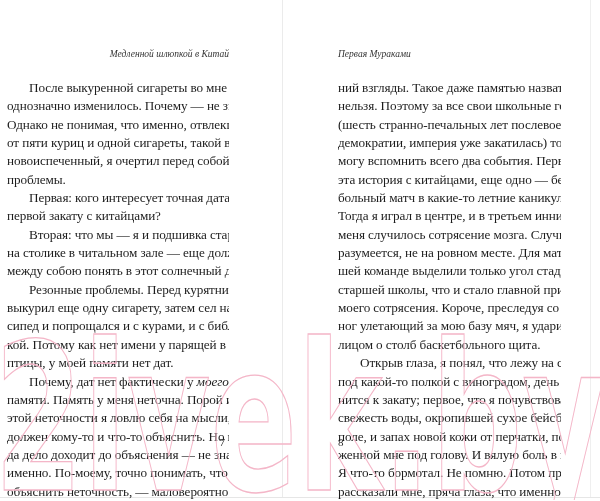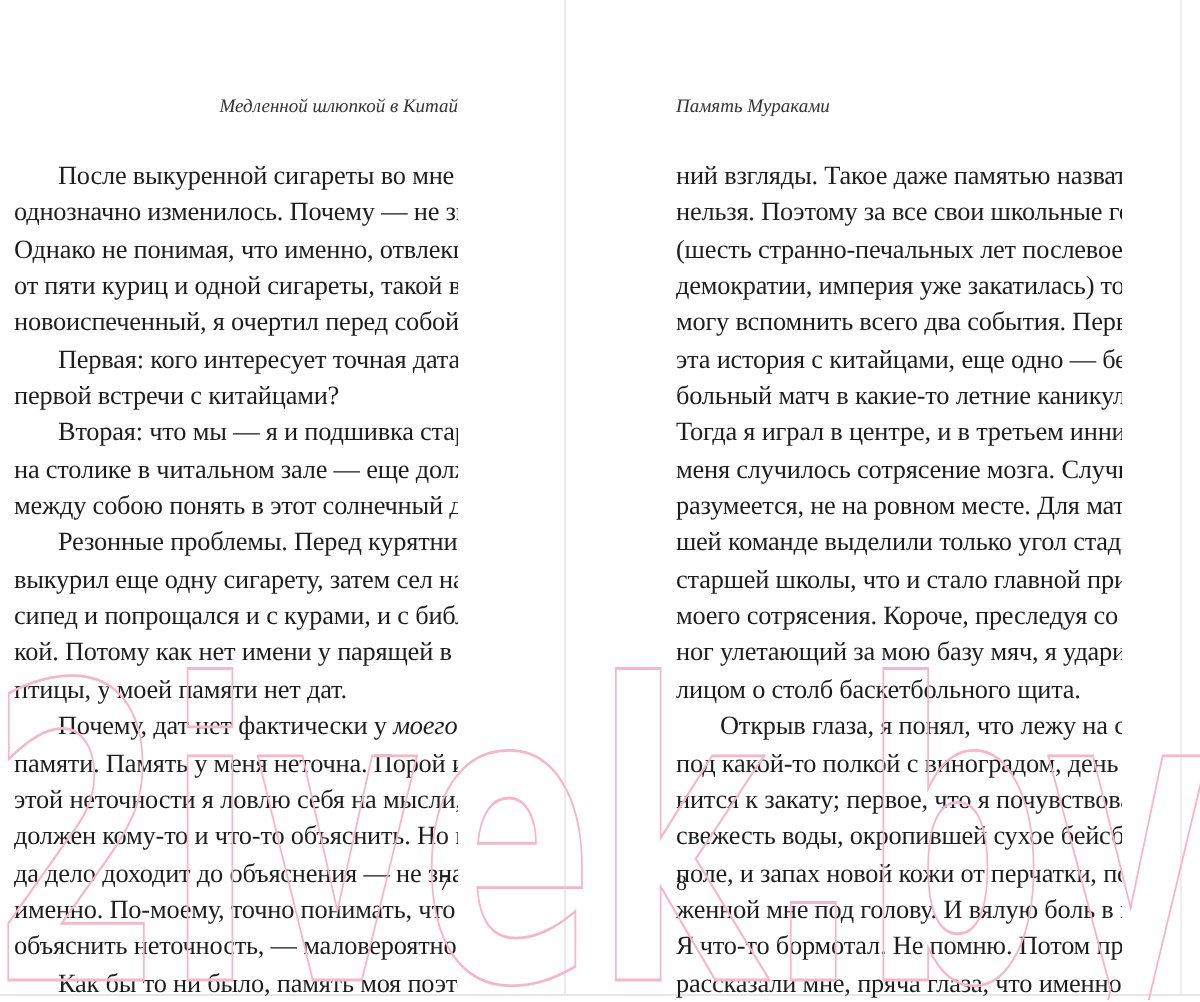--- a/index.html
+++ b/index.html
@@ -48,22 +48,23 @@
   <div class="bottom-edge"></div>
 
   <div class="page left">
     <div class="running-head">Медленной шлюпкой в Китай</div>
     <div class="body-text" id="left-body">
         <span class="line indent">После выкуренной сигареты во мне что-то</span>
         <span class="line">однозначно изменилось. Почему — не знаю.</span>
         <span class="line">Однако не понимая, что именно, отвлекшись</span>
         <span class="line">от пяти куриц и одной сигареты, такой весь</span>
         <span class="line">новоиспеченный, я очертил перед собой две</span>
+        <span class="line last">проблемы.</span>
         <span class="line indent">Первая: кого интересует точная дата моей</span>
-        <span class="line last">первой встречи с китайцами?</span>
+        <span class="line last">первой закату с китайцами?</span>
         <span class="line indent">Вторая: что мы — я и подшивка старых газет</span>
         <span class="line">на столике в читальном зале — еще должны</span>
         <span class="line last">между собою понять в этот солнечный день?</span>
         <span class="line indent">Резонные проблемы. Перед курятником я</span>
         <span class="line">выкурил еще одну сигарету, затем сел на вело-</span>
         <span class="line">сипед и попрощался и с курами, и с библиоте-</span>
         <span class="line">кой. Потому как нет имени у парящей в небе</span>
         <span class="line last">птицы, у моей памяти нет дат.</span>
         <span class="line indent"><span>Почему, дат нет фактически у </span><em>моего</em><span> моей</span></span>
         <span class="line">памяти. Память у меня неточна. Порой из-за</span>
@@ -71,21 +72,21 @@
         <span class="line">должен кому-то и что-то объяснить. Но ког-</span>
         <span class="line">да дело доходит до объяснения — не знаю, что</span>
         <span class="line">именно. По-моему, точно понимать, что может</span>
         <span class="line last">объяснить неточность, — маловероятно.</span>
         <span class="line indent">Как бы то ни было, память моя поэтому</span>
       </div>
     <div class="folio">7</div>
   </div>
 
   <div class="page right">
-    <div class="running-head">Память Мураками</div>
+    <div class="running-head">Первая Мураками</div>
     <div class="body-text" id="right-body">
         <span class="line">ний взгляды. Такое даже памятью назвать уже</span>
         <span class="line">нельзя. Поэтому за все свои школьные годы</span>
         <span class="line">(шесть странно-печальных лет послевоенной</span>
         <span class="line">демократии, империя уже закатилась) точно я</span>
         <span class="line">могу вспомнить всего два события. Первое —</span>
         <span class="line">эта история с китайцами, еще одно — бейс-</span>
         <span class="line">больный матч в какие-то летние каникулы.</span>
         <span class="line">Тогда я играл в центре, и в третьем иннинге у</span>
         <span class="line">меня случилось сотрясение мозга. Случилось,</span>

